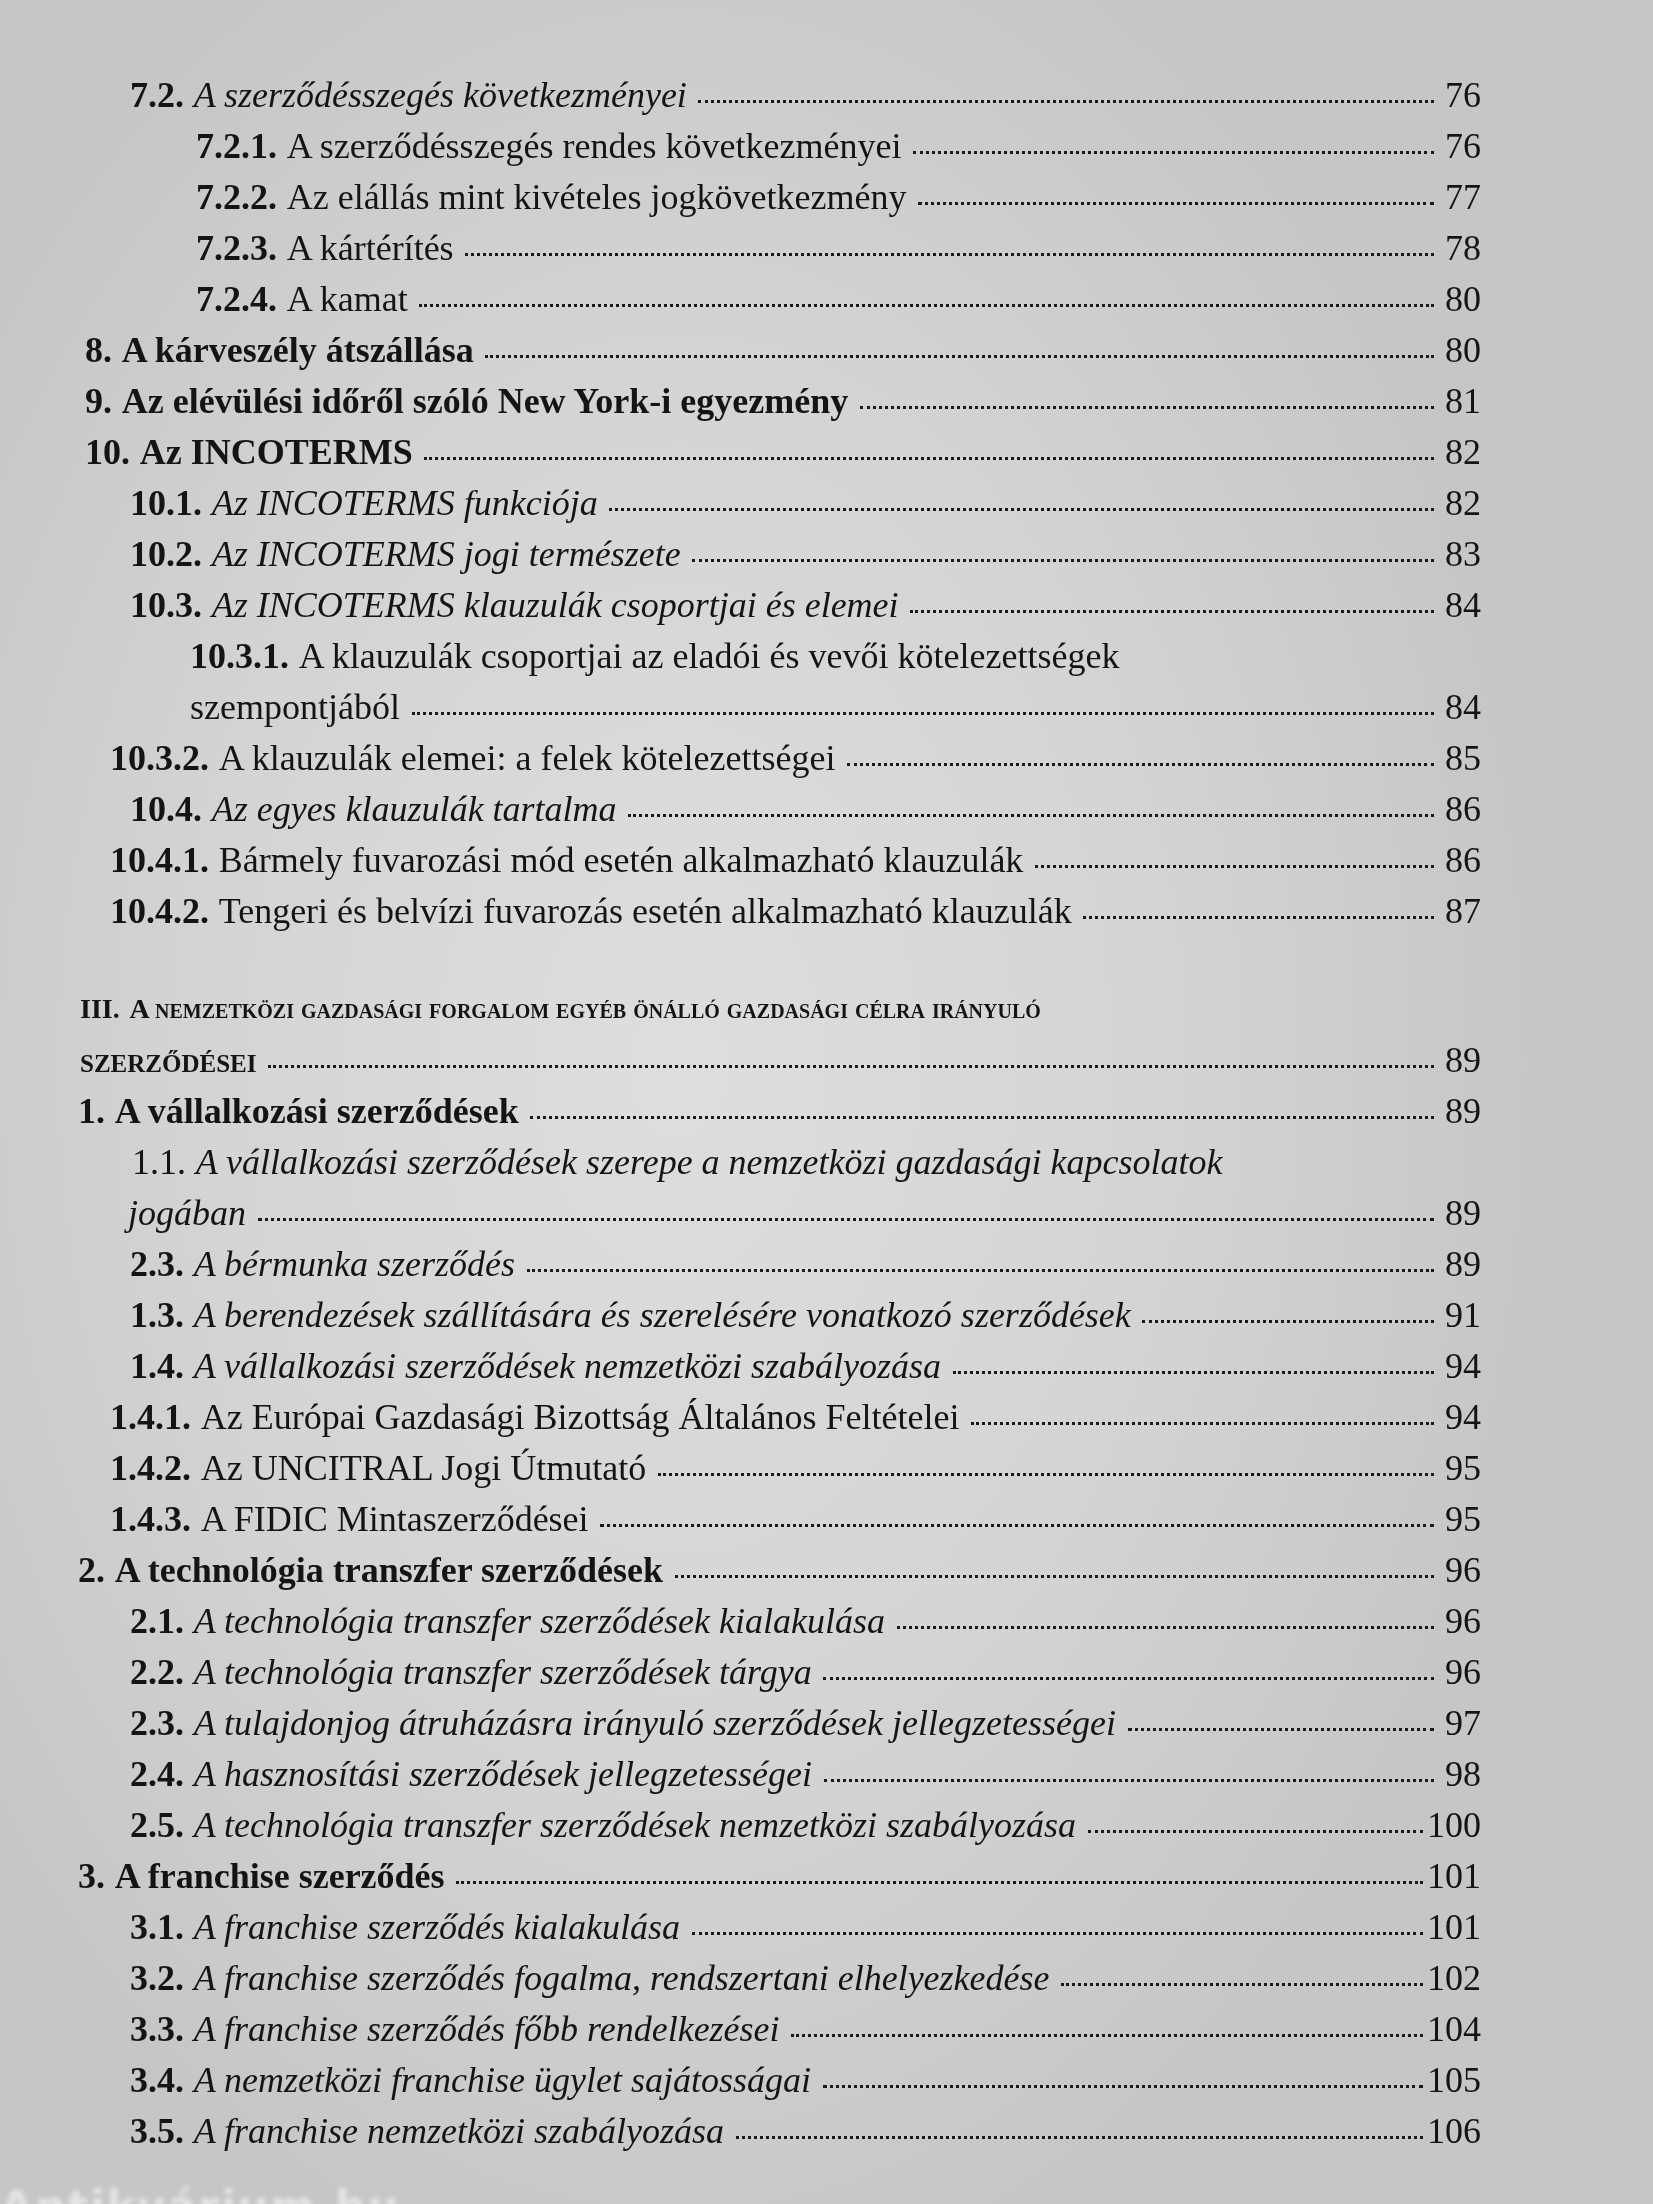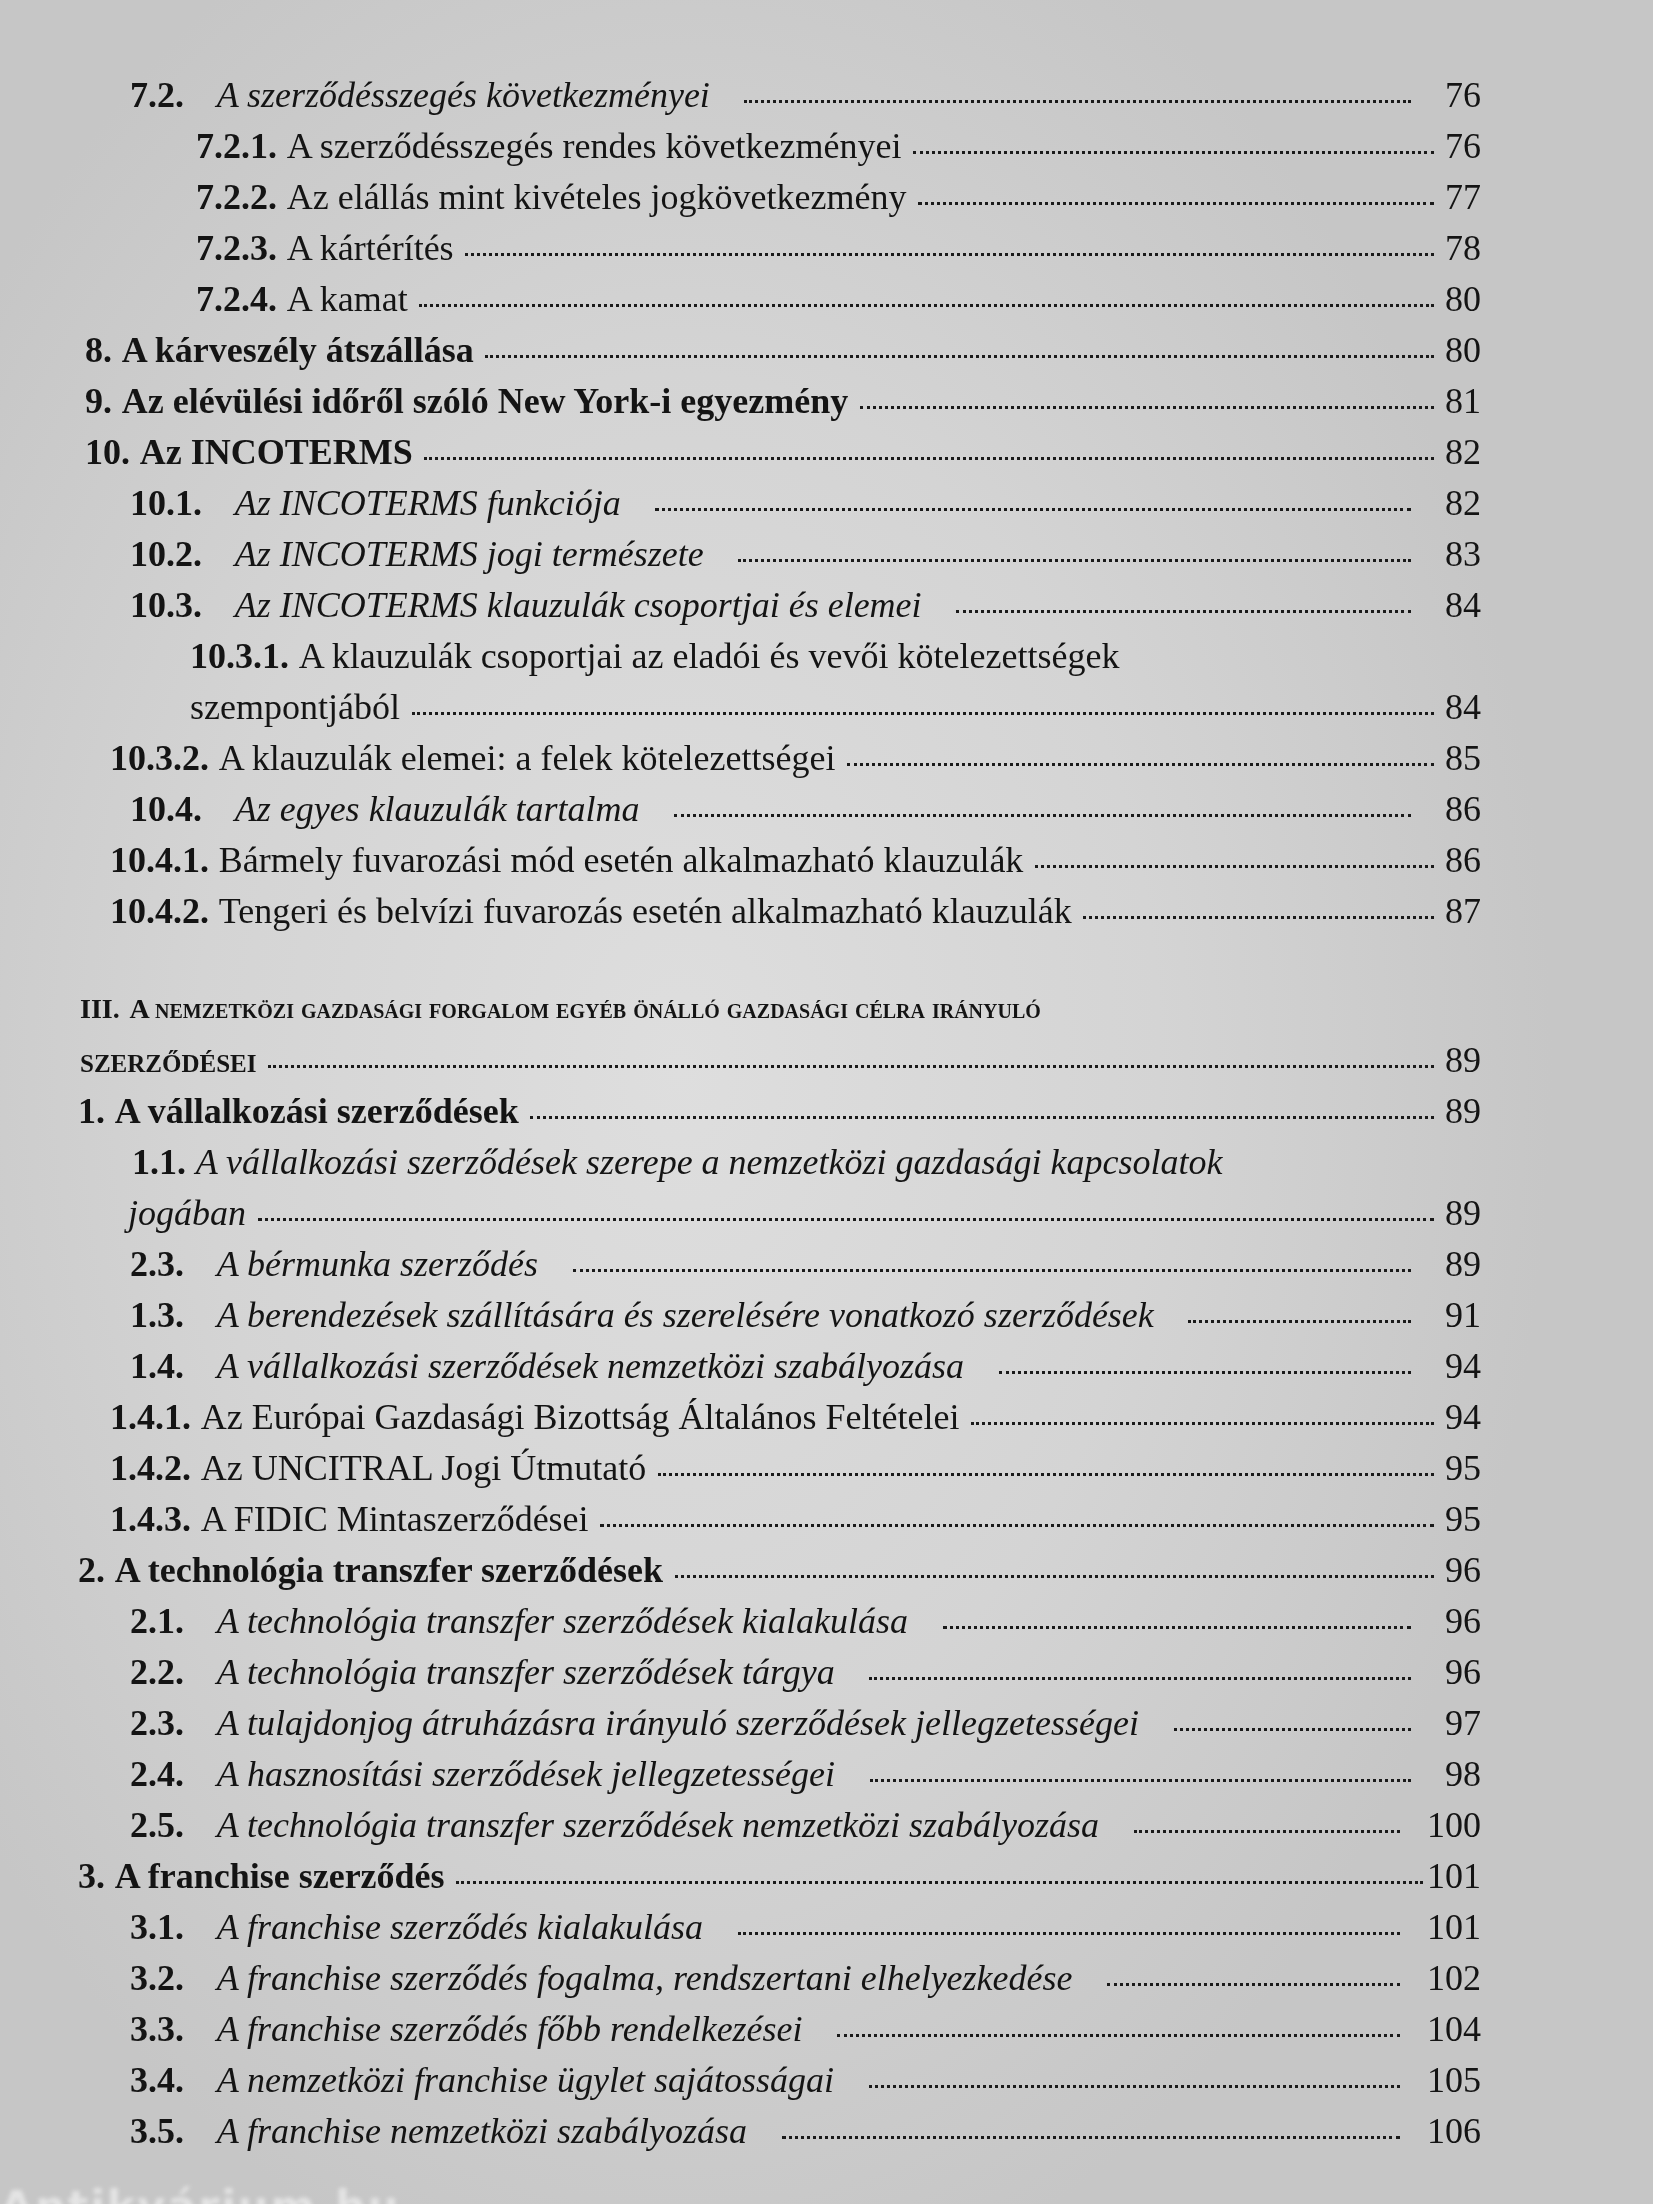--- a/index.html
+++ b/index.html
@@ -35,21 +35,21 @@
       height: 51px;
       font-size: 36px;
       line-height: 50px;
       white-space: nowrap;
       box-sizing: border-box;
       padding-right: 173px;
     }
     .entry.l1 { padding-left: 85px; }
     .entry.l3 { padding-left: 196px; justify-content: center; }
     .entry.l1part { padding-left: 78px; }
-    .entry.l2b { padding-left: 130px; gap: 23px; }
+    .entry.l2b { padding-left: 130px; }
     .entry.l3b { padding-left: 110px; }
 
     .num { font-weight: bold; margin-right: 9.7px; }
     .title.bold { font-weight: bold; }
     .title.italic { font-style: italic; }
     .title.sc { font-weight: bold; font-variant: small-caps; }
     .leader {
       flex: 1 1 auto;
       margin: 0 3.9px 0 11.6px;
       border-bottom: 3.9px dotted #1a1a1a;
@@ -204,21 +204,21 @@
       <span class="leader"></span>
       <span class="page-no">89</span>
     </div>
     <div class="entry l1part">
       <span class="num">1.</span>
       <span class="title bold">A vállalkozási szerződések</span>
       <span class="leader"></span>
       <span class="page-no">89</span>
     </div>
     <div class="wrapline" style="padding-left:132px">
-      <span style="font-weight:bold;margin-right:9.7px">1.1.</span><span style="font-style:italic">A vállalkozási szerződések szerepe a nemzetközi gazdasági kapcsolatok</span>
+      <span style="font-weight:normal;margin-right:9.7px">1.1.</span><span style="font-style:italic">A vállalkozási szerződések szerepe a nemzetközi gazdasági kapcsolatok</span>
     </div>
     <div class="entry" style="padding-left:128px">
       <span class="title italic">jogában</span>
       <span class="leader"></span>
       <span class="page-no">89</span>
     </div>
     <div class="entry l2b">
       <span class="num">2.3.</span>
       <span class="title italic">A bérmunka szerződés</span>
       <span class="leader"></span>

